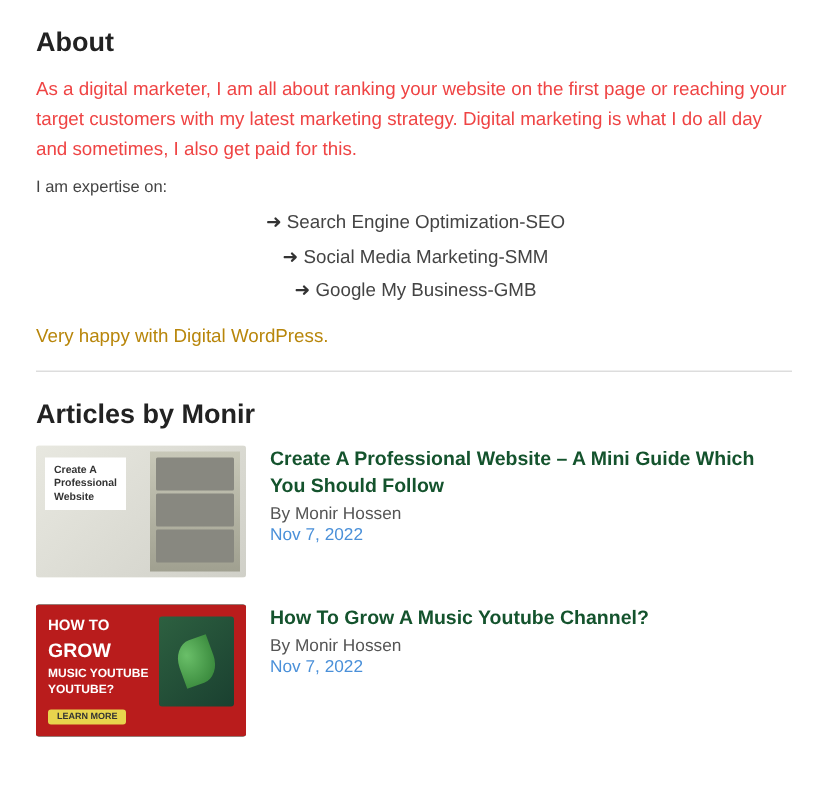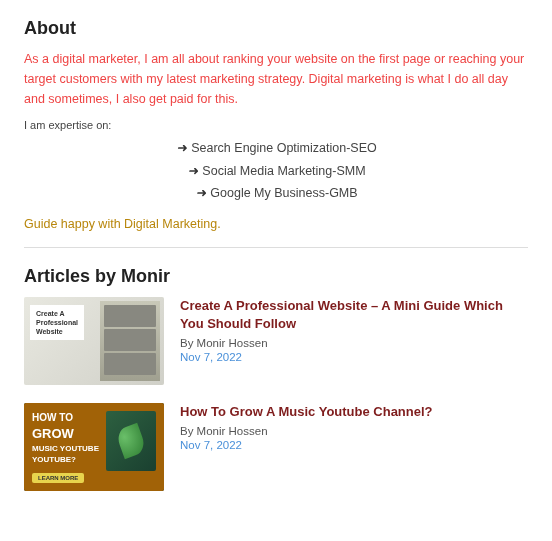--- a/index.html
+++ b/index.html
@@ -144,21 +144,21 @@
       background: #1a3a2a;
       display: flex;
       align-items: center;
       justify-content: center;
       position: relative;
     }
 
     .thumb-2-inner {
       width: 100%;
       height: 100%;
-      background: #a16207;
+      background: #b91c1c;
       display: flex;
       align-items: flex-start;
       padding: 8px;
       position: relative;
     }
 
     .thumb-2-text {
       color: #fff;
       font-size: 8px;
       font-weight: bold;
@@ -211,21 +211,21 @@
       border-radius: 2px;
     }
 
     .article-info {
       flex: 1;
     }
 
     .article-title {
       font-size: 13px;
       font-weight: bold;
-      color: #7f1d1d;
+      color: #14532d;
       margin-bottom: 4px;
       line-height: 1.4;
     }
 
     .article-author {
       font-size: 11.5px;
       color: #555;
       margin-bottom: 2px;
     }
 
@@ -239,21 +239,21 @@
 
 <div>
   <h2 class="section-title">About</h2>
   <p class="about-text">As a digital marketer, I am all about ranking your website on the first page or reaching your target customers with my latest marketing strategy. Digital marketing is what I do all day and sometimes, I also get paid for this.</p>
   <p class="expertise-label">I am expertise on:</p>
   <ul class="expertise-list">
     <li>Search Engine Optimization-SEO</li>
     <li>Social Media Marketing-SMM</li>
     <li>Google My Business-GMB</li>
   </ul>
-  <p class="happy-text">Guide happy with Digital Marketing.</p>
+  <p class="happy-text">Very happy with Digital WordPress.</p>
 </div>
 
 <hr class="divider">
 
 <div class="articles-section">
   <h2 class="section-title">Articles by Monir</h2>
 
   <div class="article-card">
     <div class="article-thumbnail thumb-1">
       <div class="thumb-1-inner">

